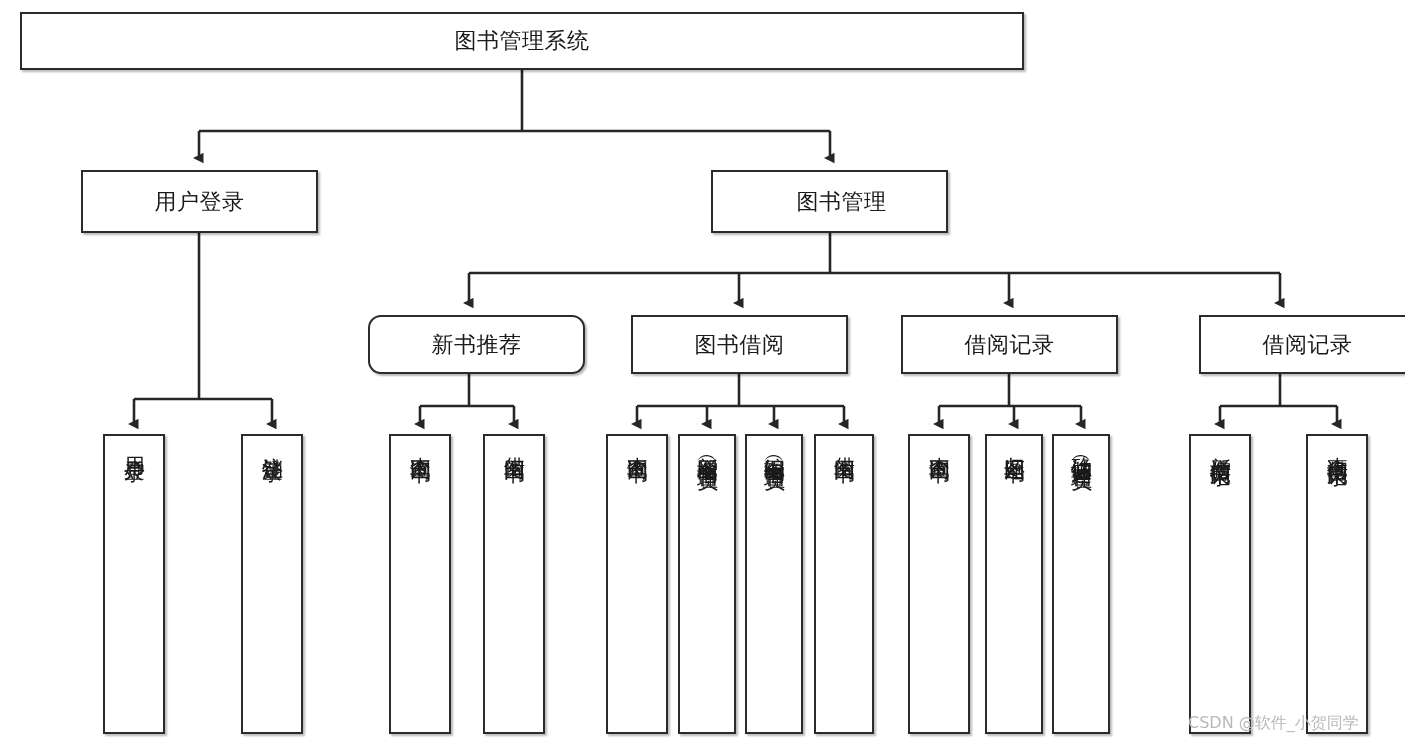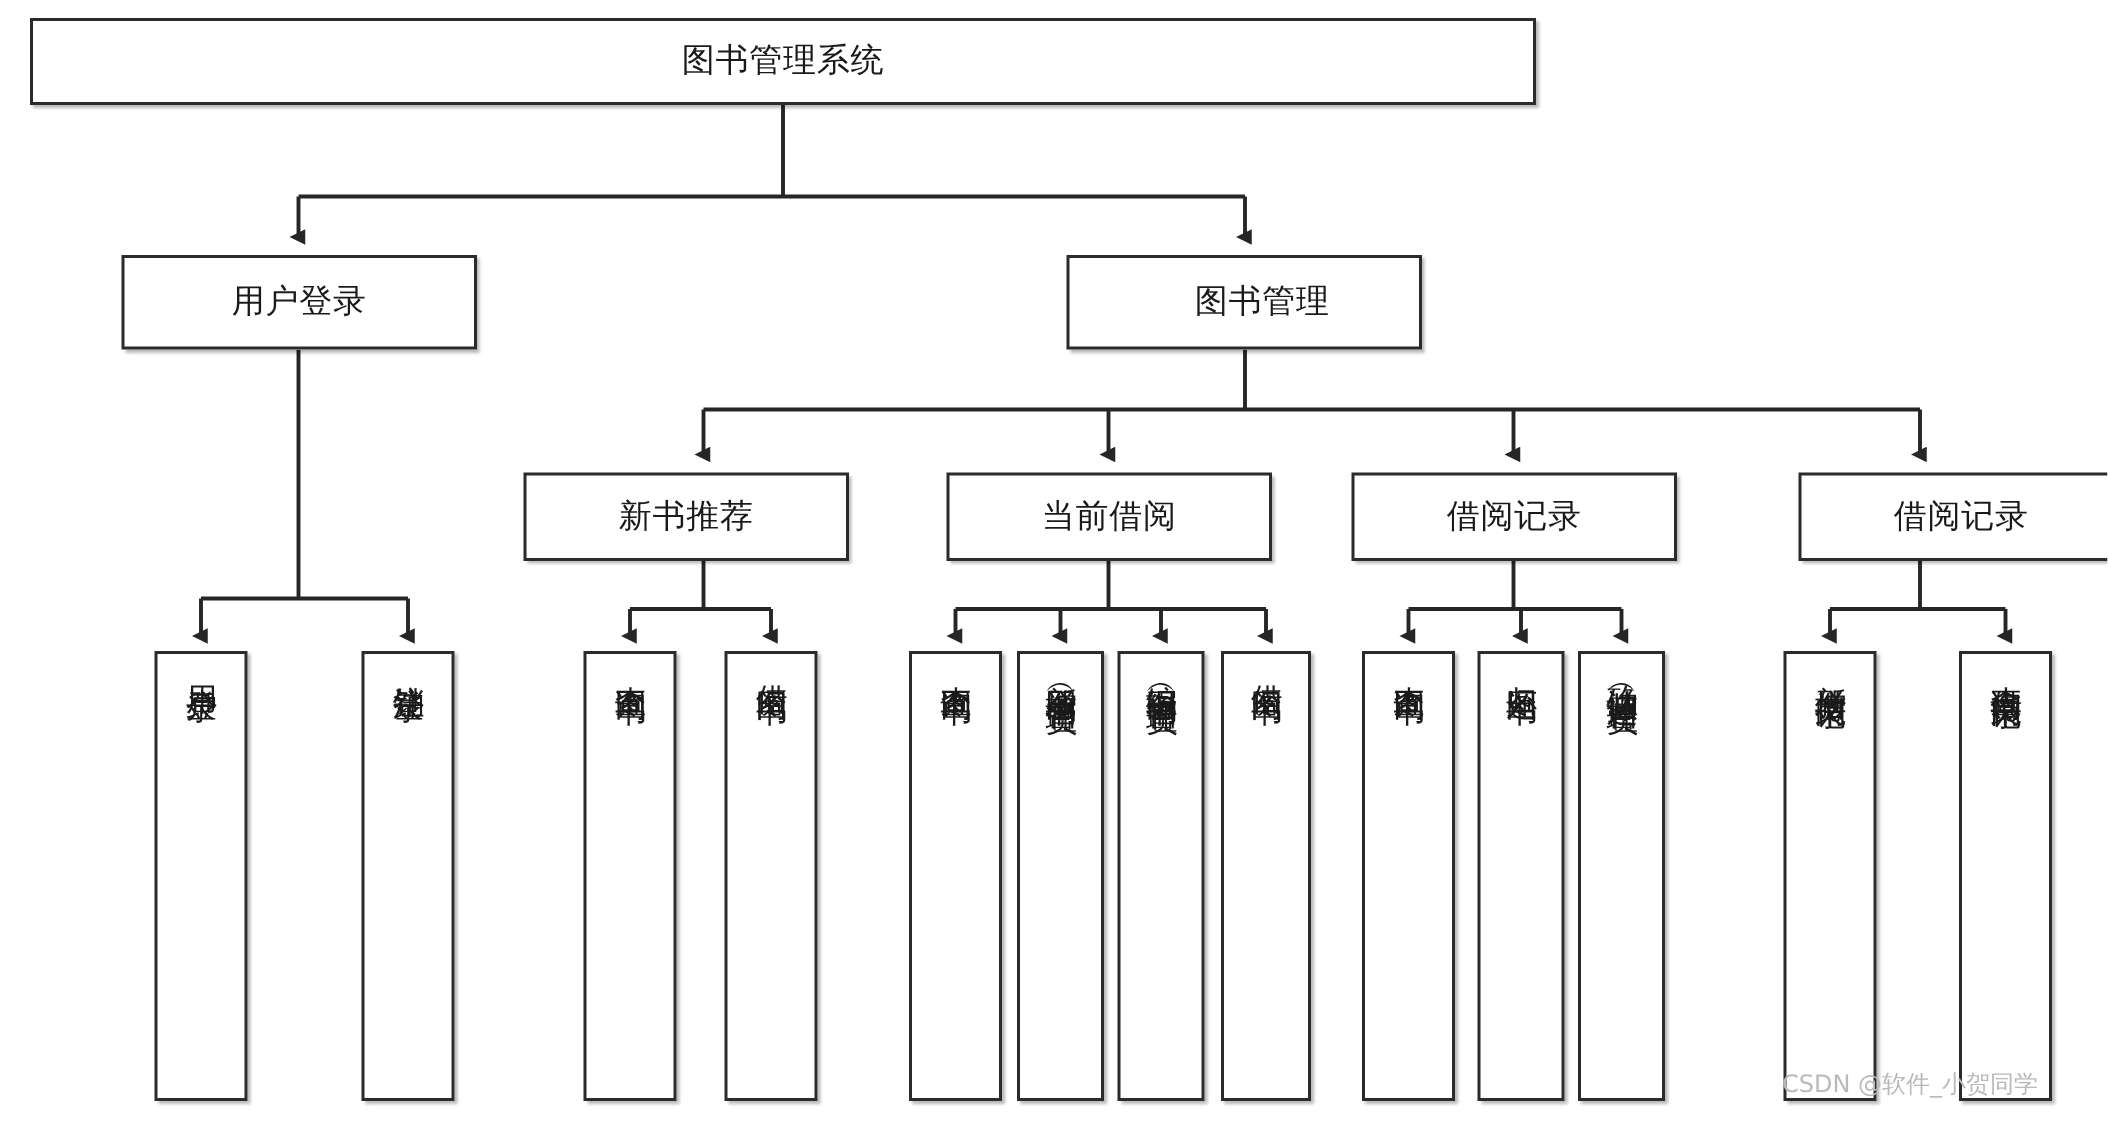--- a/index.html
+++ b/index.html
@@ -134,25 +134,25 @@
     <span class="label">图书管理系统</span>
   </div>
 
   <div class="node lvl2" style="left: 81px; top: 170px; width: 237px; height: 63px;">
     <span class="label">用户登录</span>
   </div>
   <div class="node lvl2" style="left: 711px; top: 170px; width: 237px; height: 63px; padding-left: 24px;">
     <span class="label">图书管理</span>
   </div>
 
-  <div class="node lvl3" style="left: 349px; top: 315px; width: 217px; height: 59px;">
+  <div class="node lvl3" style="left: 368px; top: 315px; width: 217px; height: 59px; border-radius: 13px;">
     <span class="label">新书推荐</span>
   </div>
   <div class="node lvl3" style="left: 631px; top: 315px; width: 217px; height: 59px;">
-    <span class="label">当前借阅</span>
+    <span class="label">图书借阅</span>
   </div>
   <div class="node lvl3" style="left: 901px; top: 315px; width: 217px; height: 59px;">
     <span class="label">借阅记录</span>
   </div>
   <div class="node lvl3" style="left: 1199px; top: 315px; width: 217px; height: 59px;">
     <span class="label">借阅记录</span>
   </div>
 
   <div class="node leaf" style="left: 103px; top: 434px; width: 62px; height: 300px;">
     <span class="label">用户登录</span>

